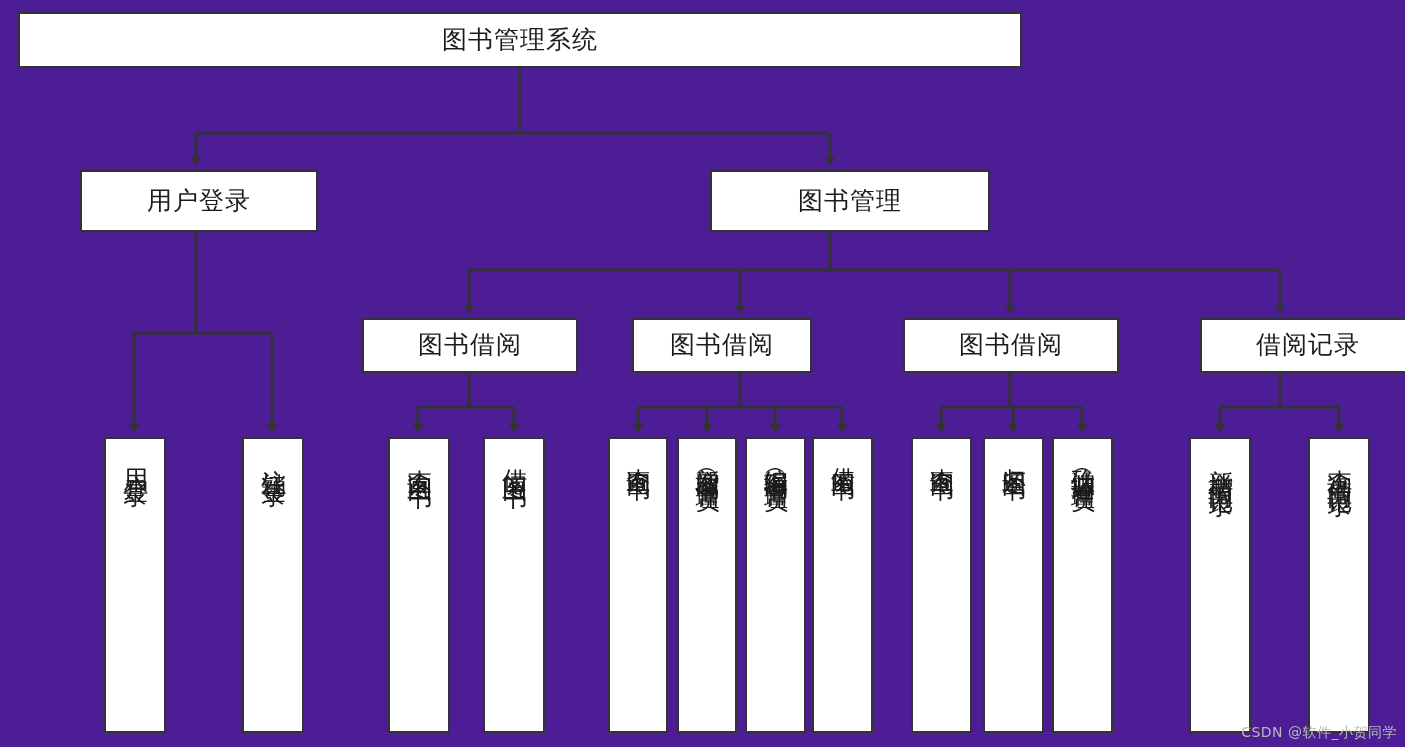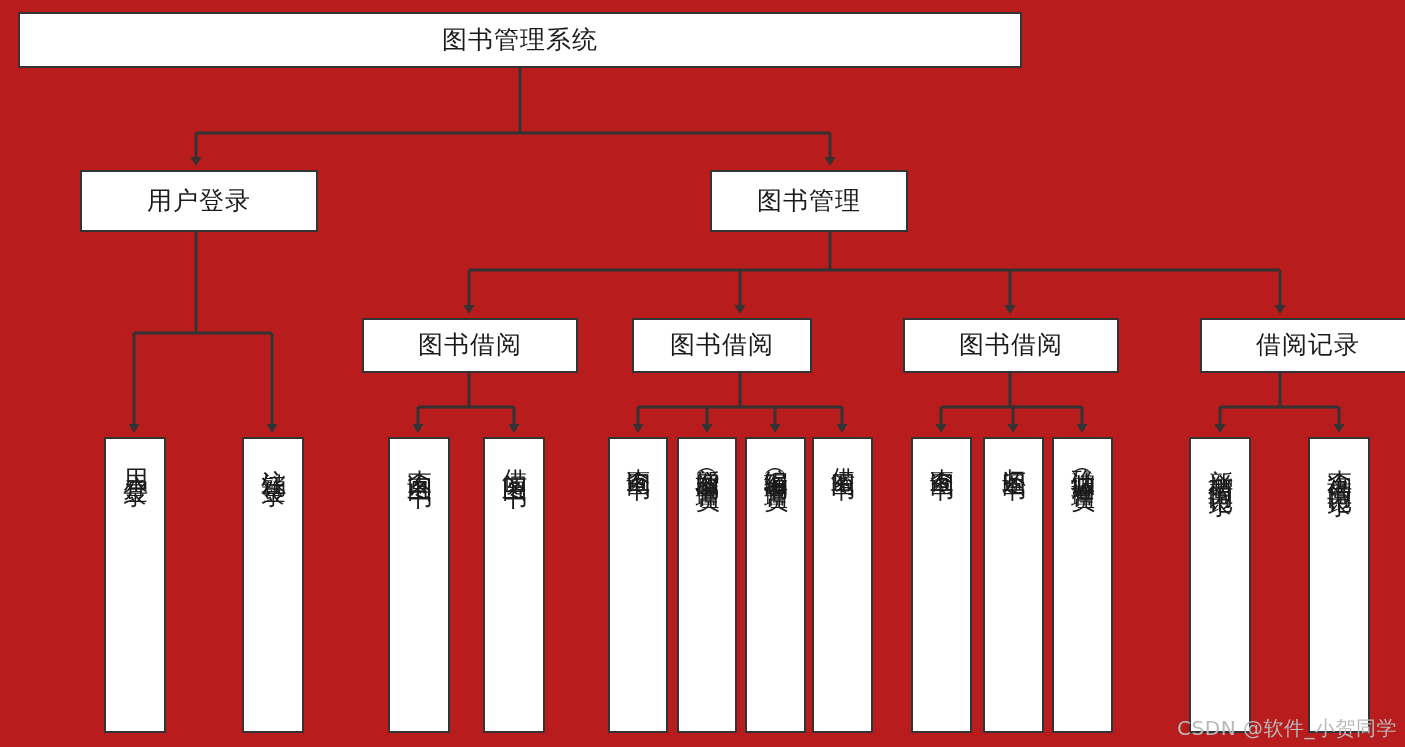--- a/index.html
+++ b/index.html
@@ -8,21 +8,21 @@
     padding: 0;
     background: #ffffff;
   }
   body {
     font-family: "DejaVu Sans", "Liberation Sans", sans-serif;
   }
   #canvas {
     position: relative;
     width: 1405px;
     height: 747px;
-    background: #b91c1c;
+    background: #4c1d95;
     overflow: hidden;
   }
   #edges {
     position: absolute;
     left: 0;
     top: 0;
     width: 1405px;
     height: 747px;
     pointer-events: none;
   }
@@ -66,21 +66,21 @@
     white-space: nowrap;
   }
   .node.vert.narrow .node-label {
     font-size: 24px;
     letter-spacing: 3px;
   }
   .watermark {
     position: absolute;
     right: 8px;
     bottom: 5px;
-    font-size: 20px;
+    font-size: 14px;
     color: #b9b9b9;
     letter-spacing: 0.5px;
     z-index: 5;
     white-space: nowrap;
     font-family: "DejaVu Sans", "Liberation Sans", sans-serif;
   }
 </style>
 </head>
 <body>
 
@@ -138,21 +138,21 @@
     </g>
   </svg>
 
   <div class="node root horiz" style="left: 18px; top: 12px; width: 1004px; height: 56px;">
     <span class="node-label">图书管理系统</span>
   </div>
 
   <div class="node horiz" style="left: 80px; top: 170px; width: 238px; height: 62px;">
     <span class="node-label">用户登录</span>
   </div>
-  <div class="node horiz" style="left: 710px; top: 170px; width: 198px; height: 62px;">
+  <div class="node horiz" style="left: 710px; top: 170px; width: 280px; height: 62px;">
     <span class="node-label">图书管理</span>
   </div>
 
   <div class="node horiz" style="left: 362px; top: 318px; width: 216px; height: 55px;">
     <span class="node-label">图书借阅</span>
   </div>
   <div class="node horiz" style="left: 632px; top: 318px; width: 180px; height: 55px;">
     <span class="node-label">图书借阅</span>
   </div>
   <div class="node horiz" style="left: 903px; top: 318px; width: 216px; height: 55px;">

